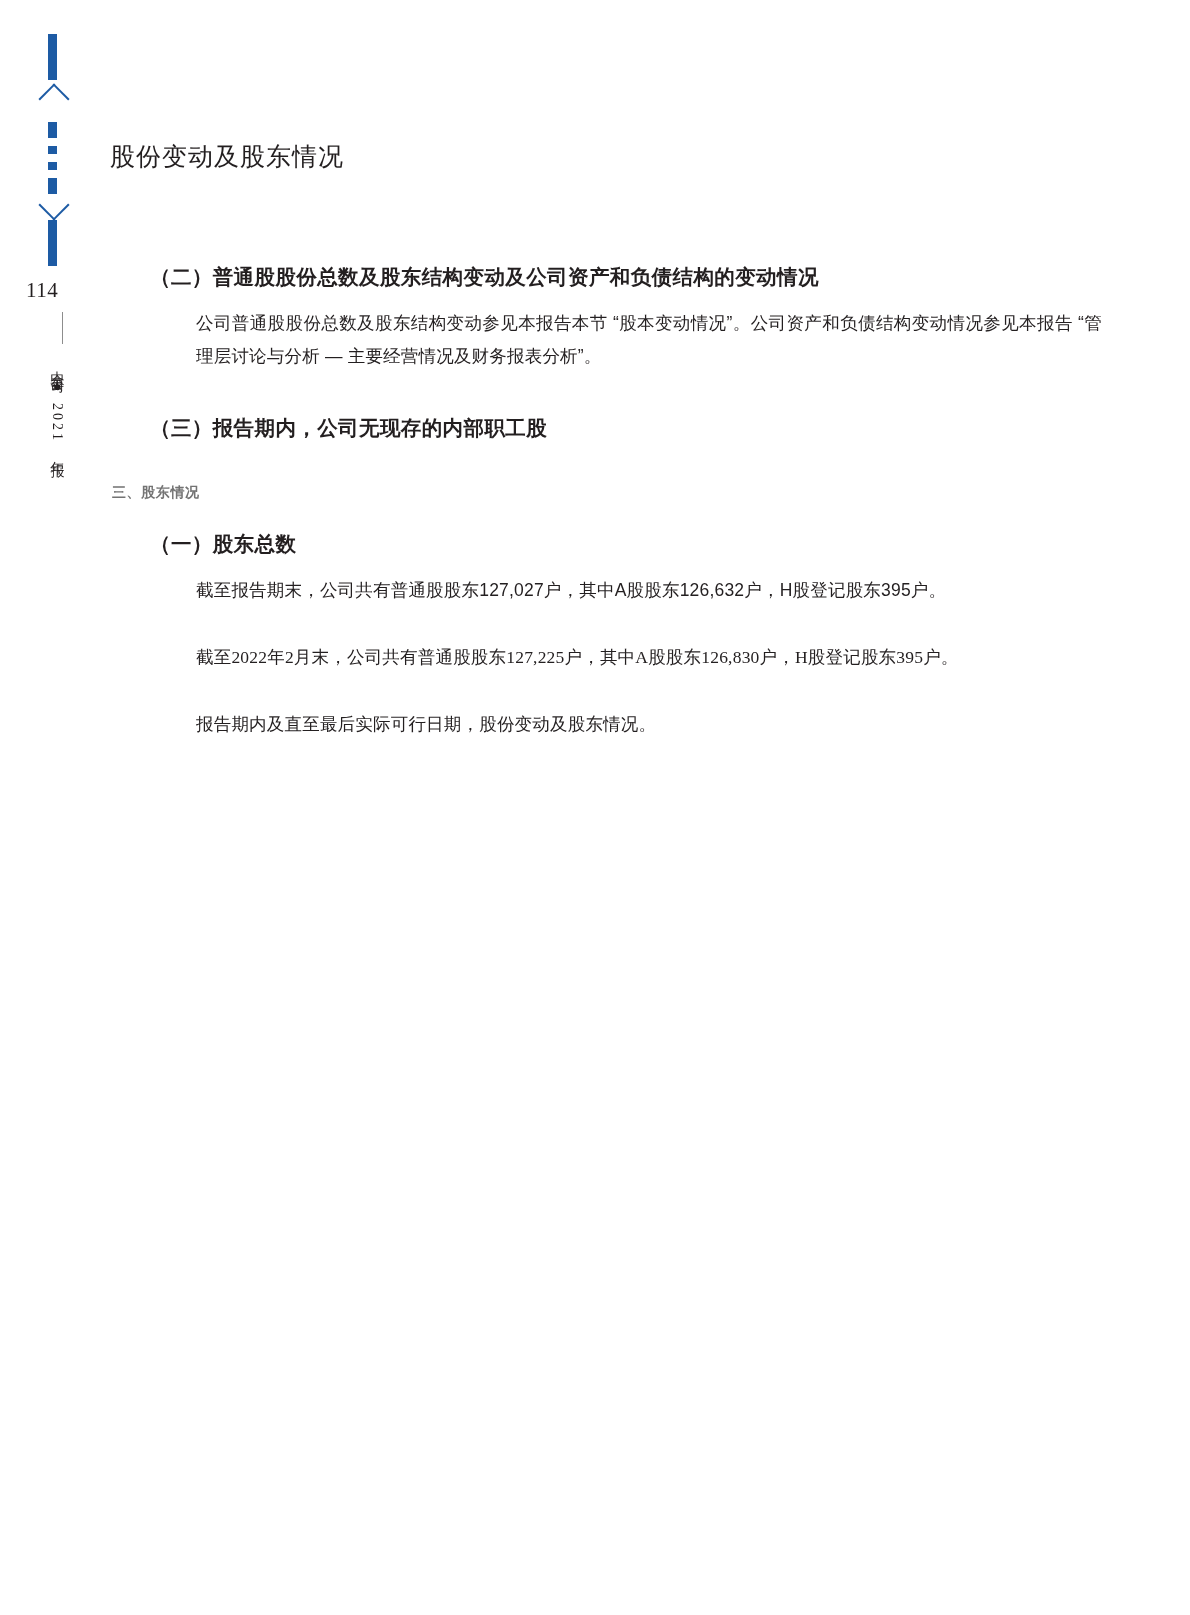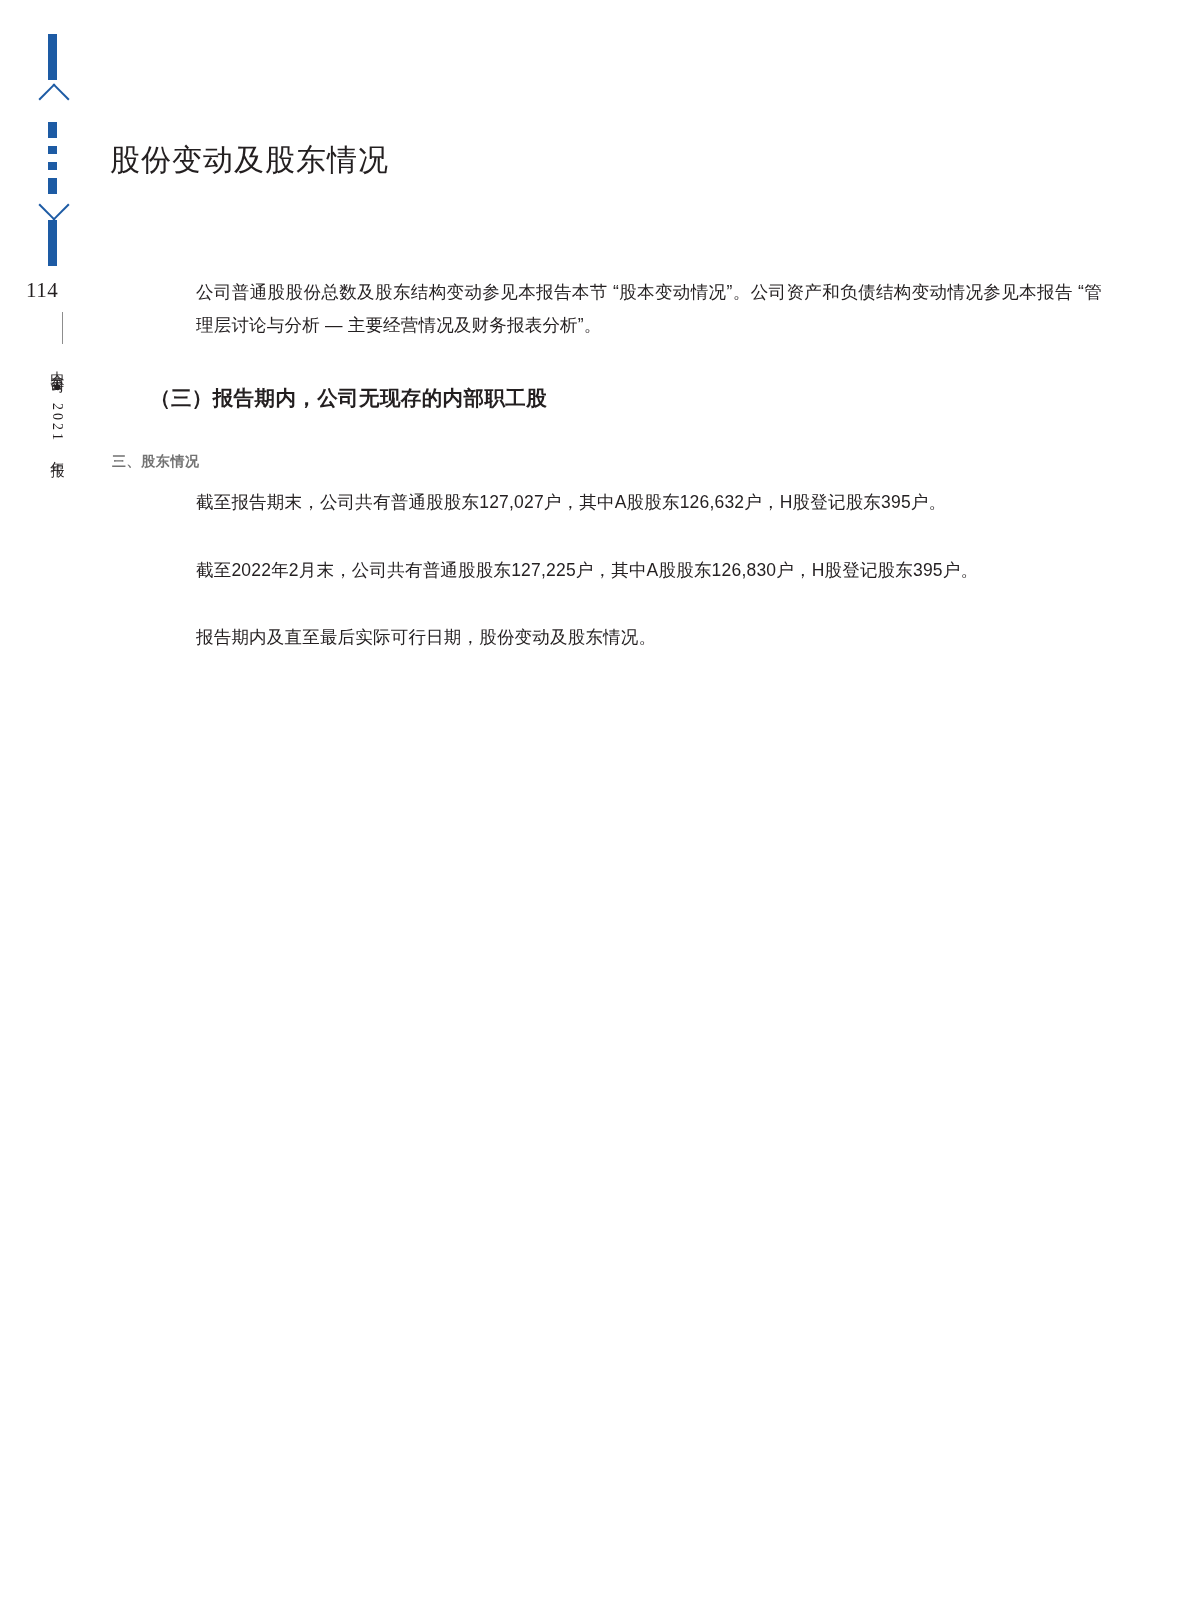--- a/index.html
+++ b/index.html
@@ -83,21 +83,21 @@
     letter-spacing: 3px;
     white-space: nowrap;
   }
 
   
   .running-head {
     position: absolute;
     left: 110px;
     top: 140px;
     font-family: Liberation Mono, monospace;
-    font-size: 30px;
+    font-size: 25px;
     color: #231f20;
     letter-spacing: 1px;
   }
 
   
   .content {
     position: absolute;
     left: 112px;
     top: 262px;
     width: 990px;
@@ -134,20 +134,21 @@
   p.body {
     margin: 12px 0 0 84px;
     font-size: 17.5px;
     line-height: 1.9;
     color: #231f20;
     text-align: justify;
     letter-spacing: 0.2px;
   }
   p.body.gap {
     margin-top: 34px;
+    font-family: Liberation Serif, serif;
   }
   p.body.first {
     margin-top: 14px;
   }
 </style>
 </head>
 <body>
 
 <div class="left-rail">
   <div class="rail-bar b1"></div>
@@ -161,24 +162,26 @@
 </div>
 
 <div class="page-number">114</div>
 <div class="page-rule"></div>
 <div class="side-caption">中金公司 ● 2021 年报</div>
 
 <div class="running-head">股份变动及股东情况</div>
 
 <div class="content">
 
+  <h2 class="h-sub">（二）普通股股份总数及股东结构变动及公司资产和负债结构的变动情况</h2>
   <p class="body first">公司普通股股份总数及股东结构变动参见本报告本节 “股本变动情况”。公司资产和负债结构变动情况参见本报告 “管理层讨论与分析 — 主要经营情况及财务报表分析”。</p>
 
   <h2 class="h-sub second">（三）报告期内，公司无现存的内部职工股</h2>
 
   <h2 class="h-section">三、股东情况</h2>
 
+  <h3 class="h-sub3">（一）股东总数</h3>
 
   <p class="body first">截至报告期末，公司共有普通股股东127,027户，其中A股股东126,632户，H股登记股东395户。</p>
   <p class="body gap">截至2022年2月末，公司共有普通股股东127,225户，其中A股股东126,830户，H股登记股东395户。</p>
   <p class="body gap">报告期内及直至最后实际可行日期，股份变动及股东情况。</p>
 
 </div>
 
 </body></html>

